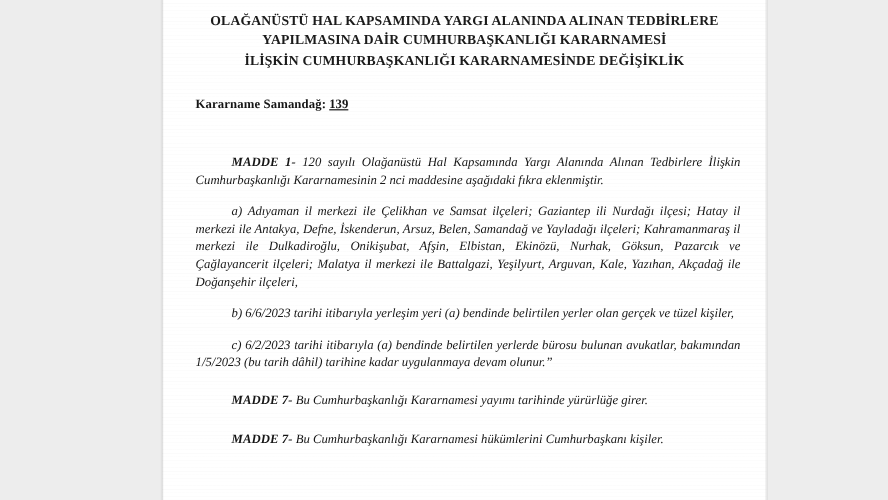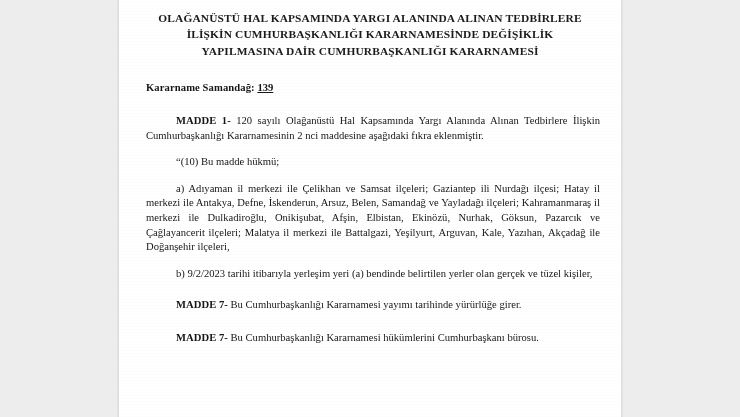--- a/index.html
+++ b/index.html
@@ -14,21 +14,21 @@
     overflow: hidden;
   }
   #viewer {
     position: relative;
     width: 740px;
     height: 417px;
     background: #ededed;
   }
   #page {
     position: absolute;
-    left: 118px;
+    left: 135px;
     top: 0;
     width: 504px;
     height: 417px;
     background: #ffffff;
     box-shadow: 0 0 0 1px #e2e2e2;
     overflow: hidden;
   }
   #page-inner {
     padding: 4px 14px 0 14px;
     box-sizing: border-box;
@@ -56,22 +56,23 @@
   }
   .decree-no .lbl {
     font-weight: bold;
     letter-spacing: 0.1px;
   }
   .decree-no .val {
     font-weight: bold;
     text-decoration: underline;
   }
   .body-block {
-    margin-top: 19px;
+    margin-top: 34px;
     padding: 0 8px 0 14px;
+    font-style: italic;
   }
   p.para {
     margin: 0;
     font-size: 10.6px;
     line-height: 14.55px;
     color: #161616;
     text-align: justify;
     text-justify: inter-word;
     text-indent: 30px;
     -webkit-hyphens: none;
@@ -114,40 +115,40 @@
 
 <div id="viewer">
   <div id="page">
     <div class="page-edge-left"></div>
     <div class="page-edge-right"></div>
 
     <div id="page-inner">
 
       <div class="doc-title">
         <span class="tline">OLAĞANÜSTÜ HAL KAPSAMINDA YARGI ALANINDA ALINAN TEDBİRLERE</span>
+        <span class="tline">YAPILMASINA DAİR CUMHURBAŞKANLIĞI KARARNAMESİ</span>
         <span class="tline">İLİŞKİN CUMHURBAŞKANLIĞI KARARNAMESİNDE DEĞİŞİKLİK</span>
-        <span class="tline">YAPILMASINA DAİR CUMHURBAŞKANLIĞI KARARNAMESİ</span>
       </div>
 
       <div class="decree-no">
         <span class="lbl">Kararname Samandağ:</span><span> </span><span class="val">139</span>
       </div>
 
       <div class="body-block">
 
         <p class="para last-line-left"><span class="madde">MADDE 1-</span><span> 120 sayılı Olağanüstü Hal Kapsamında Yargı Alanında Alınan Tedbirlere İlişkin Cumhurbaşkanlığı Kararnamesinin 2 nci maddesine aşağıdaki fıkra eklenmiştir.</span></p>
 
-        <p class="para gap-md last-line-left">“(10) Bu madde hükmü;</p>
 
         <p class="para gap-sm">a) Adıyaman il merkezi ile Çelikhan ve Samsat ilçeleri; Gaziantep ili Nurdağı ilçesi; Hatay il merkezi ile Antakya, Defne, İskenderun, Arsuz, Belen, Samandağ ve Yayladağı ilçeleri; Kahramanmaraş il merkezi ile Dulkadiroğlu, Onikişubat, Afşin, Elbistan, Ekinözü, Nurhak, Göksun, Pazarcık ve Çağlayancerit ilçeleri; Malatya il merkezi ile Battalgazi, Yeşilyurt, Arguvan, Kale, Yazıhan, Akçadağ ile Doğanşehir ilçeleri,</p>
 
-        <p class="para gap-sm last-line-left">b) 9/2/2023 tarihi itibarıyla yerleşim yeri (a) bendinde belirtilen yerler olan gerçek ve tüzel kişiler,</p>
+        <p class="para gap-sm last-line-left">b) 6/6/2023 tarihi itibarıyla yerleşim yeri (a) bendinde belirtilen yerler olan gerçek ve tüzel kişiler,</p>
 
+        <p class="para gap-sm last-line-left">c) 6/2/2023 tarihi itibarıyla (a) bendinde belirtilen yerlerde bürosu bulunan avukatlar, bakımından 1/5/2023 (bu tarih dâhil) tarihine kadar uygulanmaya devam olunur.”</p>
 
         <p class="para gap-lg last-line-left"><span class="madde">MADDE 7-</span><span> Bu Cumhurbaşkanlığı Kararnamesi yayımı tarihinde yürürlüğe girer.</span></p>
 
-        <p class="para gap-xl last-line-left"><span class="madde">MADDE 7-</span><span> Bu Cumhurbaşkanlığı Kararnamesi hükümlerini Cumhurbaşkanı bürosu.</span></p>
+        <p class="para gap-xl last-line-left"><span class="madde">MADDE 7-</span><span> Bu Cumhurbaşkanlığı Kararnamesi hükümlerini Cumhurbaşkanı kişiler.</span></p>
 
       </div>
     </div>
     <div class="scan-noise"></div>
   </div>
 </div>
 
 </body></html>

